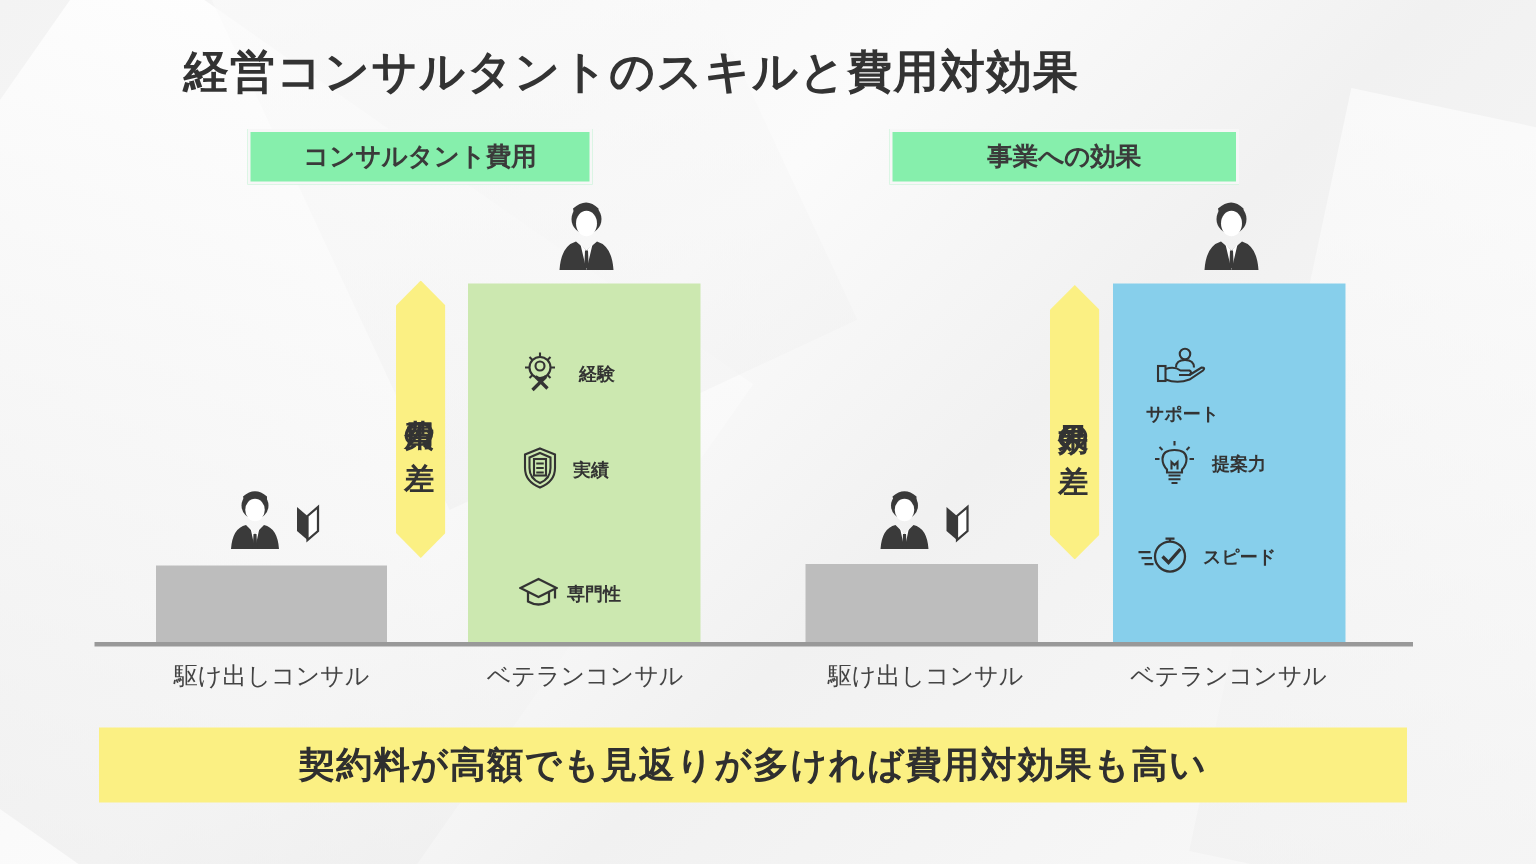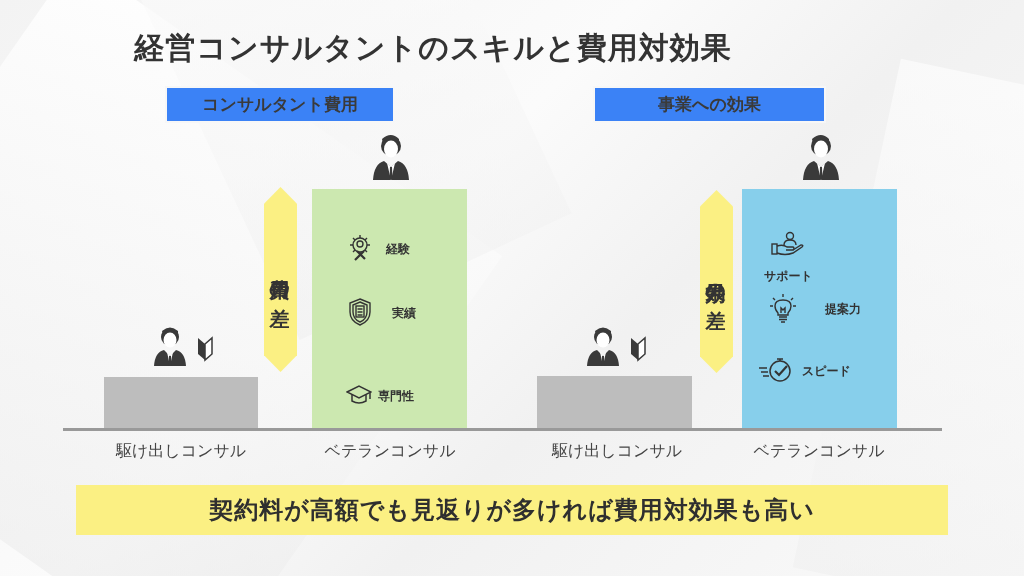--- a/index.html
+++ b/index.html
@@ -10,25 +10,25 @@
     position:relative;
     background: linear-gradient(135deg, #f3f3f3 0%, #fbfbfb 40%, #f1f1f1 60%, #fafafa 100%);
   }
   .bg-shape { position:absolute; pointer-events:none; }
   .bg1 { left:-120px; top:60px; width:520px; height:520px; background:linear-gradient(160deg, rgba(255,255,255,0.9), rgba(230,230,230,0.5)); transform:rotate(35deg); }
   .bg2 { left:180px; top:-200px; width:300px; height:500px; background:linear-gradient(200deg, rgba(255,255,255,0.8), rgba(235,235,235,0.4)); transform:rotate(-25deg); }
   .bg3 { right:-80px; top:80px; width:260px; height:520px; background:linear-gradient(180deg, rgba(255,255,255,0.6), rgba(238,238,238,0.5)); transform:rotate(12deg); }
 
   .abs { position:absolute; }
   .title {
-    left:12px; width:842px; top:28px; text-align:center;
+    left:0; width:842px; top:28px; text-align:center;
     font-size:30px; font-weight:bold; color:#333; letter-spacing:1px;
   }
   .tag {
-    background:#3b82f6; font-size:17px; font-weight:bold; color:#3a3a3a;
+    background:#86efac; font-size:17px; font-weight:bold; color:#3a3a3a;
     display:flex; align-items:center; justify-content:center;
     border:2px solid #f7f7f7;
   }
   .tag-left { left:165px; top:86px; width:230px; height:37px; }
   .tag-right { left:593px; top:86px; width:233px; height:37px;font-family:Liberation Mono, monospace; }
 
   .box-gray { background:#bdbdbd; }
   .box-green { background:#cce8b0; }
   .box-blue { background:#87cfeb; }
 
@@ -46,21 +46,21 @@
 
   .skill {
     display:flex; align-items:center; gap:8px;
     font-size:12px; font-weight:bold; color:#333;
   }
   .skill svg { flex:none; }
 
   .col-label { font-size:16px; color:#444; text-align:center; width:180px; }
 
   .summary {
-    left:76px; top:485px; width:872px; height:50px;
+    left:66px; top:485px; width:872px; height:50px;
     background:#fbf083; display:flex; align-items:center; justify-content:center;
     font-size:24px; font-weight:bold; color:#2f2f2f; letter-spacing:1px;
   }
   .person svg { display:block; }
 </style>
 </head>
 <body>
 
 <div class="bg-shape bg1"></div>
 <div class="bg-shape bg2"></div>
@@ -114,21 +114,21 @@
 </div>
 <div class="abs skill" style="left:348px; top:298px;">
   <span>
     <svg width="24" height="28" viewBox="0 0 24 28" fill="none" stroke="#333" stroke-width="1.4">
       <path d="M12 1 L22 5 L22 14 Q22 23 12 27 Q2 23 2 14 L2 5Z"></path>
       <path d="M12 4 L19 7 L19 14 Q19 21 12 24 Q5 21 5 14 L5 7Z"></path>
       <rect x="8" y="8" width="8" height="11"></rect>
       <path d="M9.5 11h5M9.5 14h5M9.5 17h5"></path>
     </svg>
   </span>
-  <span style="margin-left:12px;">実績</span>
+  <span style="margin-left:2px;">実績</span>
 </div>
 <div class="abs skill" style="left:346px; top:364px;margin-top:20px;">
   <span>
     <svg width="26" height="22" viewBox="0 0 26 22" fill="none" stroke="#333" stroke-width="1.5">
       <path d="M1 8 L13 2 L25 8 L13 14Z"></path>
       <path d="M6 10.5 V17 Q13 21 20 17 V10.5"></path>
       <path d="M24 8.5 V15"></path>
     </svg>
   </span>
   <span style="margin-left:-2px;">専門性</span>
@@ -178,21 +178,21 @@
 </div>
 <div class="abs skill" style="left:769px; top:293px;">
   <span>
     <svg width="28" height="30" viewBox="0 0 28 30" fill="none" stroke="#333" stroke-width="1.4">
       <path d="M14 1v3M4 5l2 2M24 5l-2 2M1 13h3M24 13h3"></path>
       <path d="M9 20 Q6 17 6 13 Q6 7 14 7 Q22 7 22 13 Q22 17 19 20 V22 H9Z"></path>
       <path d="M10 24h8M10 26.5h8M12 29h4"></path>
       <path d="M12 20 L12 15 L14 17 L16 15 L16 20"></path>
     </svg>
   </span>
-  <span style="margin-left:20px;">提案力</span>
+  <span style="margin-left:3px;">提案力</span>
 </div>
 <div class="abs skill" style="left:758px; top:356px;">
   <span>
     <svg width="36" height="28" viewBox="0 0 36 28" fill="none" stroke="#333" stroke-width="1.5">
       <circle cx="22" cy="15" r="10"></circle>
       <path d="M19 3h6M22 3v2"></path>
       <path d="M17 15 L21 19 L29 10" stroke-width="2.2"></path>
       <path d="M1 12h8M3 16h7M5 20h6"></path>
     </svg>
   </span>

